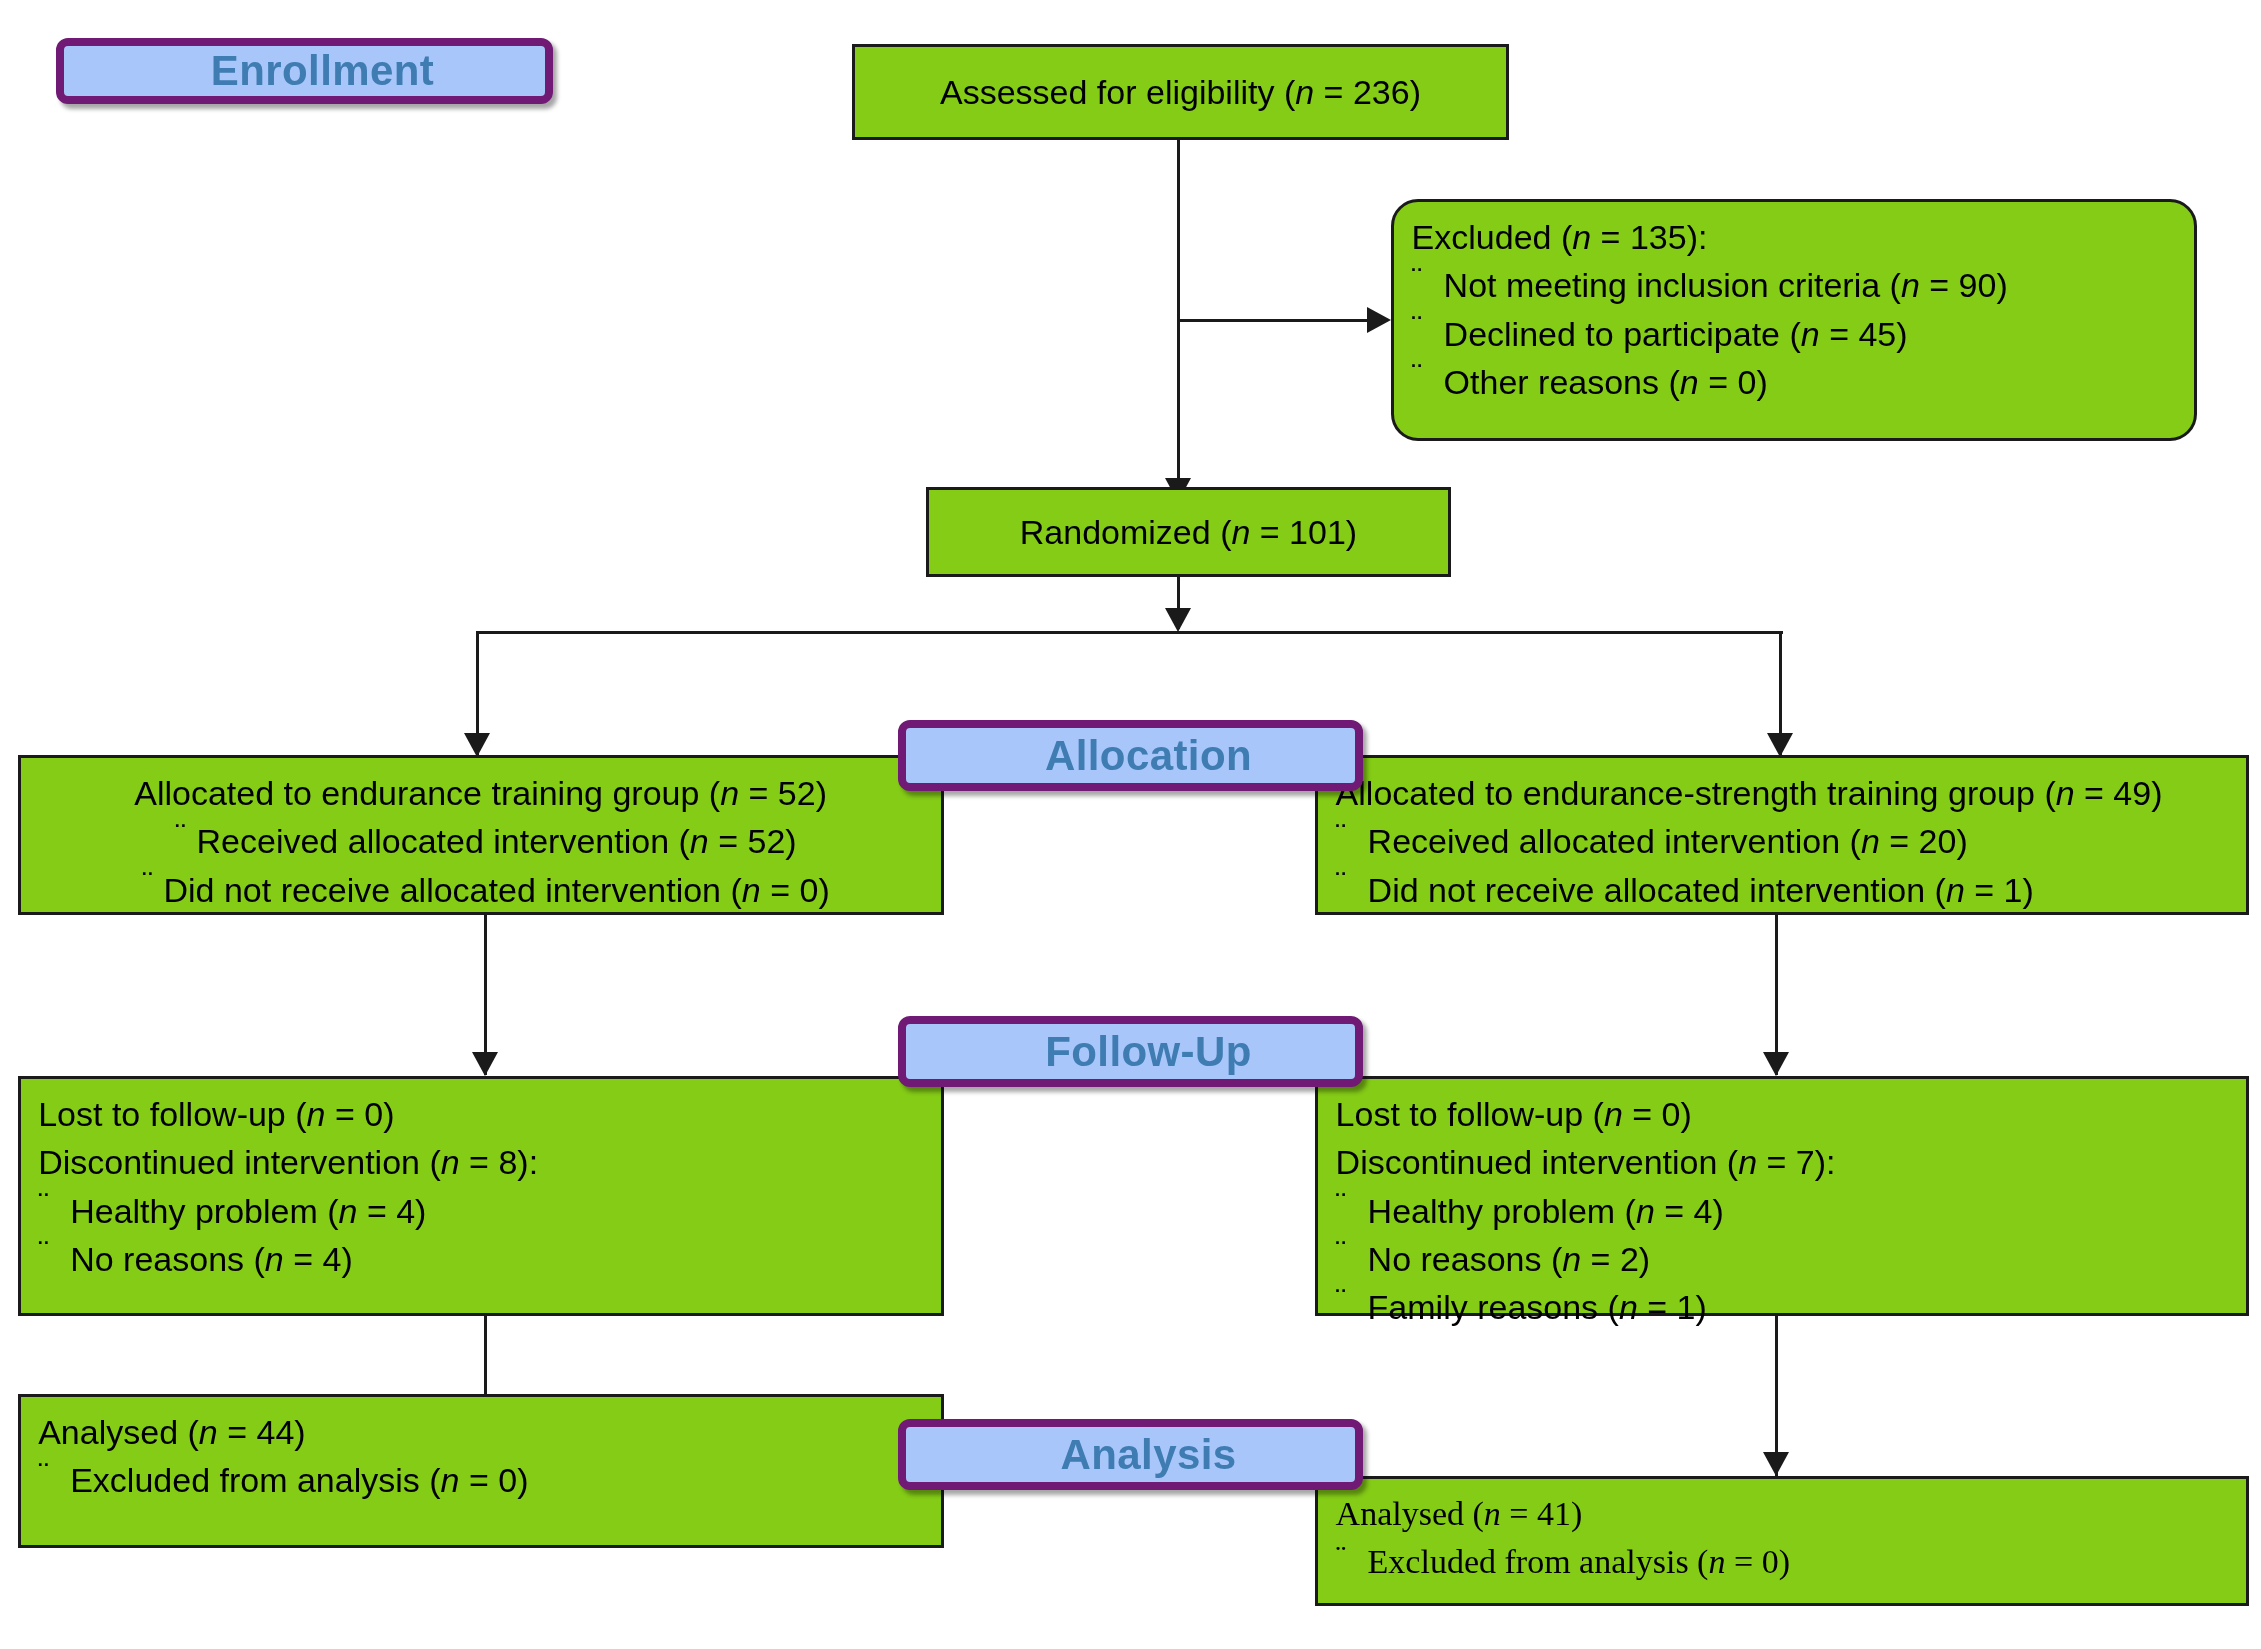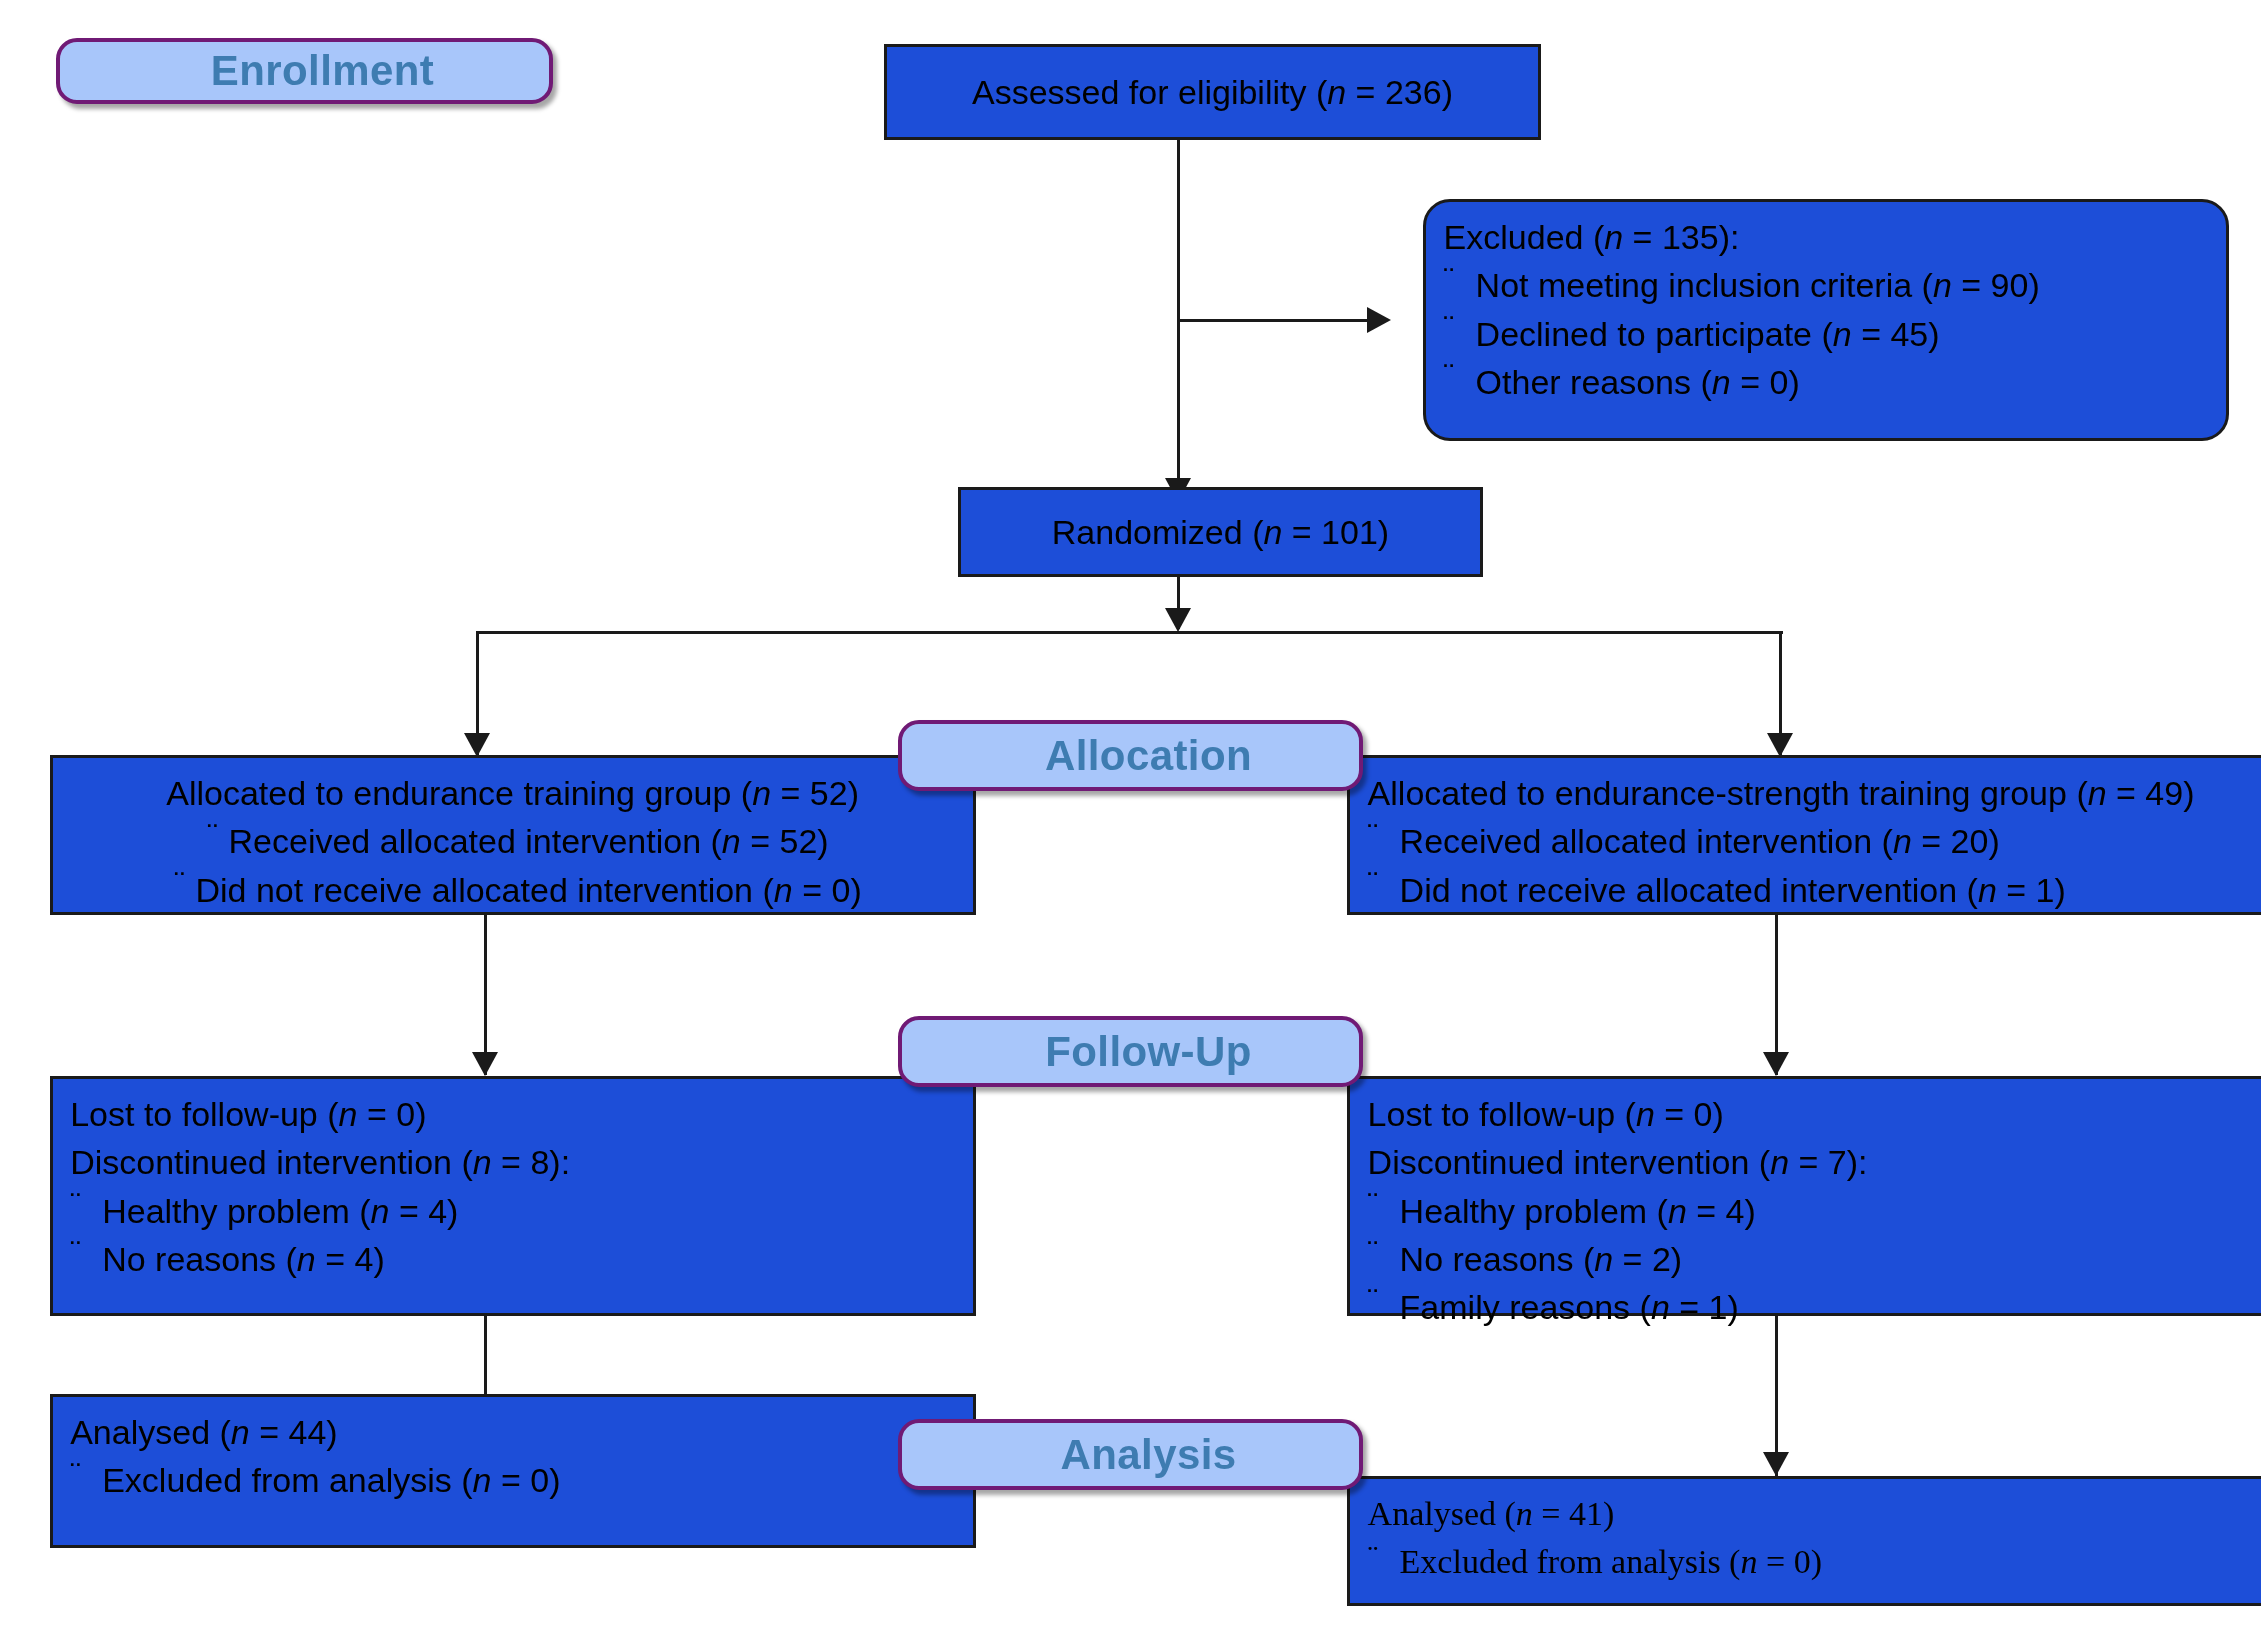--- a/index.html
+++ b/index.html
@@ -15,28 +15,27 @@
     width: 2261px;
     height: 1650px;
     background: #ffffff;
     overflow: hidden;
   }
 
   
   .node {
     position: absolute;
     box-sizing: border-box;
-    background: #1d4ed8;
+    background: #84cc16;
     border: 3.2px solid #1a1a1a;
     padding: 11.2px 17.6px;
     color: #000000;
     font-size: 34px;
     line-height: 1.42;
     z-index: 5;
-    margin-left: 32px;
   }
   .node.center {
     display: flex;
     align-items: center;
     justify-content: center;
     padding: 0;
   }
   .node .line {
     white-space: nowrap;
   }
@@ -51,22 +50,22 @@
   }
   .ital {
     font-style: italic;
   }
 
   
   .banner {
     position: absolute;
     box-sizing: border-box;
     background: #a8c6fa;
-    border: 4px solid #701a75;
-    border-radius: 21px;
+    border: 8px solid #701a75;
+    border-radius: 12px;
     display: flex;
     align-items: center;
     justify-content: center;
     color: #3e7cb1;
     font-weight: bold;
     font-size: 42px;
     letter-spacing: 0.4px;
     box-shadow: 4px 4.8px 4px rgba(0,0,0,0.35);
     z-index: 30;
     padding-left: 36px;

